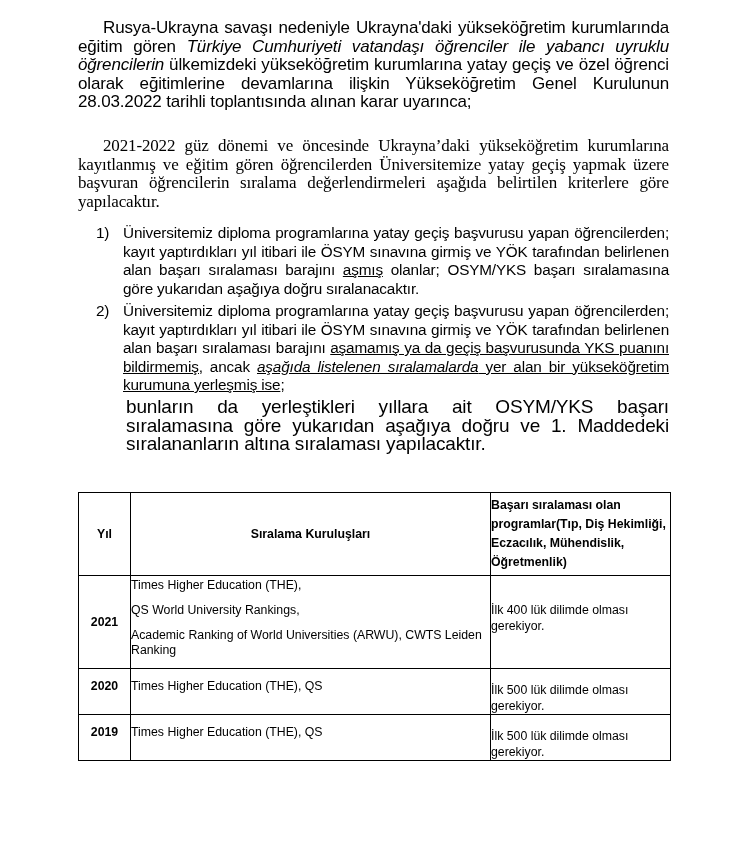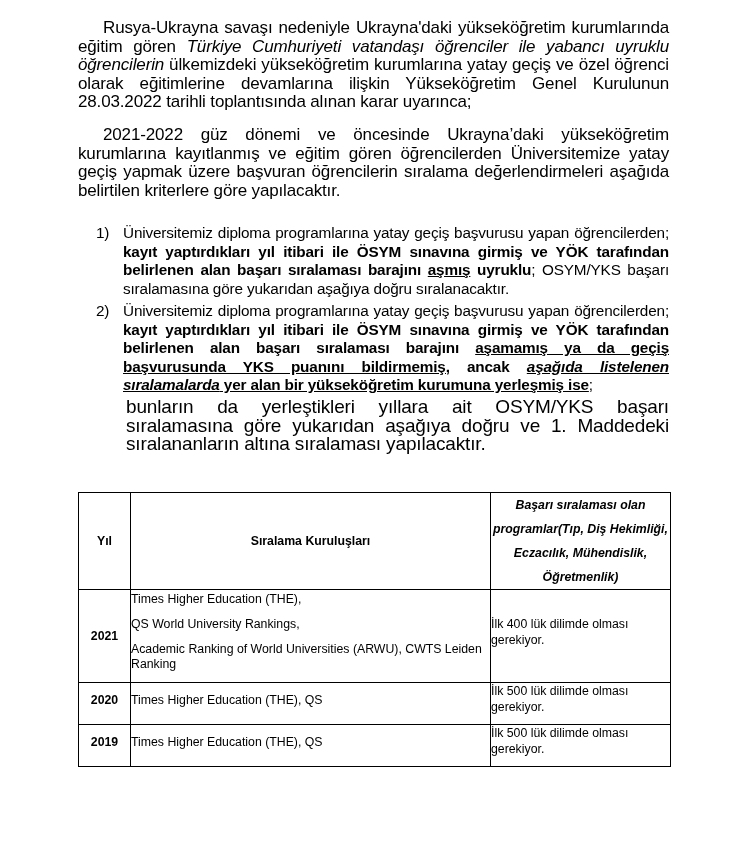--- a/index.html
+++ b/index.html
@@ -2,63 +2,63 @@
 <html><head>
 <meta charset="utf-8">
 <style>
   html, body { margin: 0; padding: 0; background: #ffffff; }
   body { width: 749px; height: 851px; position: relative; overflow: hidden;
     font-family: "Liberation Sans", sans-serif; color: #000; }
   .para { position: absolute; left: 78px; width: 591px; font-size: 17px; line-height: 18.5px;
     text-align: justify; letter-spacing: -0.15px; }
   .para .indent { display: inline-block; width: 25px; }
   #p1 { top: 19px; }
-  #p2 { top: 126px; }
+  #p2 { top: 137px; font-family: Liberation Serif, serif; }
   .item { position: absolute; left: 96px; width: 573px; font-size: 15.3px; line-height: 18.5px;
     text-align: justify; letter-spacing: -0.15px; }
   .item .num { position: absolute; left: 0; top: 0; }
   .item .body { margin-left: 27px; display: block; }
   #item1 { top: 224px; }
   #item2 { top: 302px; }
   #cont { position: absolute; left: 126px; width: 543px; top: 398px; font-size: 19px; line-height: 18.5px;
     text-align: justify; letter-spacing: -0.15px; }
-  b { font-weight: bold; }
+  b { font-weight: normal; }
   .u { text-decoration: underline; }
   .i { font-style: italic; }
 
   table.rank { position: absolute; left: 78px; top: 492px; border-collapse: collapse;
     font-family: "Liberation Sans", sans-serif; font-size: 12.3px; }
   table.rank td, table.rank th { border: 1.2px solid #000; padding: 0; vertical-align: middle; }
   table.rank th { font-weight: bold; }
   .c-year { width: 51px; text-align: center; font-weight: bold; }
   .c-org { width: 359px; text-align: left; }
   .c-req { width: 179px; text-align: left; }
   th.c-org { text-align: center; }
-  th.c-req { text-align: center; line-height: 24px; padding-top: 4px; padding-bottom: 8px; font-style: italic; }
+  th.c-req { line-height: 19px; padding-top: 4px; padding-bottom: 8px; }
   tr.hdr { height: 83px; }
   tr.r2021 { height: 93px; }
   tr.rsmall { height: 42px; }
   .orgline { display: block; line-height: 15px; }
   .orgline + .orgline { margin-top: 10px; }
   .r2021 .c-org { vertical-align: top; padding-top: 2px; }
   .req { line-height: 16px; display: block; }
-  .rsmall .c-req { vertical-align: top; padding-top: 0; }
+  .rsmall .c-req { vertical-align: top; padding-top: 13px; }
   .r2021 .c-req { padding-bottom: 8px; }
   .rsmall .c-org, .rsmall .c-year { vertical-align: top; padding-top: 10px; }
 </style>
 </head>
 <body>
 
 <div class="para" id="p1"><span class="indent"></span><span>Rusya-Ukrayna savaşı nedeniyle Ukrayna'daki yükseköğretim kurumlarında eğitim gören </span><span class="i">Türkiye Cumhuriyeti vatandaşı öğrenciler ile yabancı uyruklu öğrencilerin</span><span> ülkemizdeki yükseköğretim kurumlarına yatay geçiş ve özel öğrenci olarak eğitimlerine devamlarına ilişkin Yükseköğretim Genel Kurulunun 28.03.2022 tarihli toplantısında alınan karar uyarınca;</span></div>
 
 <div class="para" id="p2"><span class="indent"></span><span>2021-2022 güz dönemi ve öncesinde Ukrayna’daki yükseköğretim kurumlarına kayıtlanmış ve eğitim gören öğrencilerden Üniversitemize yatay geçiş yapmak üzere başvuran öğrencilerin sıralama değerlendirmeleri aşağıda belirtilen kriterlere göre yapılacaktır.</span></div>
 
 <div class="item" id="item1">
   <span class="num">1)</span>
-  <span class="body"><span>Üniversitemiz diploma programlarına yatay geçiş başvurusu yapan öğrencilerden; </span><b>kayıt yaptırdıkları yıl itibari ile ÖSYM sınavına girmiş ve YÖK tarafından belirlenen alan başarı sıralaması barajını </b><b class="u">aşmış</b><b> uyruklu</b><span>; OSYM/YKS başarı sıralamasına göre yukarıdan aşağıya doğru sıralanacaktır.</span></span>
+  <span class="body"><span>Üniversitemiz diploma programlarına yatay geçiş başvurusu yapan öğrencilerden; </span><b>kayıt yaptırdıkları yıl itibari ile ÖSYM sınavına girmiş ve YÖK tarafından belirlenen alan başarı sıralaması barajını </b><b class="u">aşmış</b><b> olanlar</b><span>; OSYM/YKS başarı sıralamasına göre yukarıdan aşağıya doğru sıralanacaktır.</span></span>
 </div>
 
 <div class="item" id="item2">
   <span class="num">2)</span>
   <span class="body"><span>Üniversitemiz diploma programlarına yatay geçiş başvurusu yapan öğrencilerden; </span><b>kayıt yaptırdıkları yıl itibari ile ÖSYM sınavına girmiş ve YÖK tarafından belirlenen alan başarı sıralaması barajını </b><b class="u">aşamamış ya da geçiş başvurusunda YKS puanını bildirmemiş,</b><b> ancak </b><b class="u i">aşağıda listelenen sıralamalarda</b><b class="u"> yer alan bir yükseköğretim kurumuna yerleşmiş ise</b><span>;</span></span>
 </div>
 
 <div id="cont">bunların da yerleştikleri yıllara ait OSYM/YKS başarı sıralamasına göre yukarıdan aşağıya doğru ve 1. Maddedeki sıralananların altına sıralaması yapılacaktır.</div>
 
 <table class="rank">

